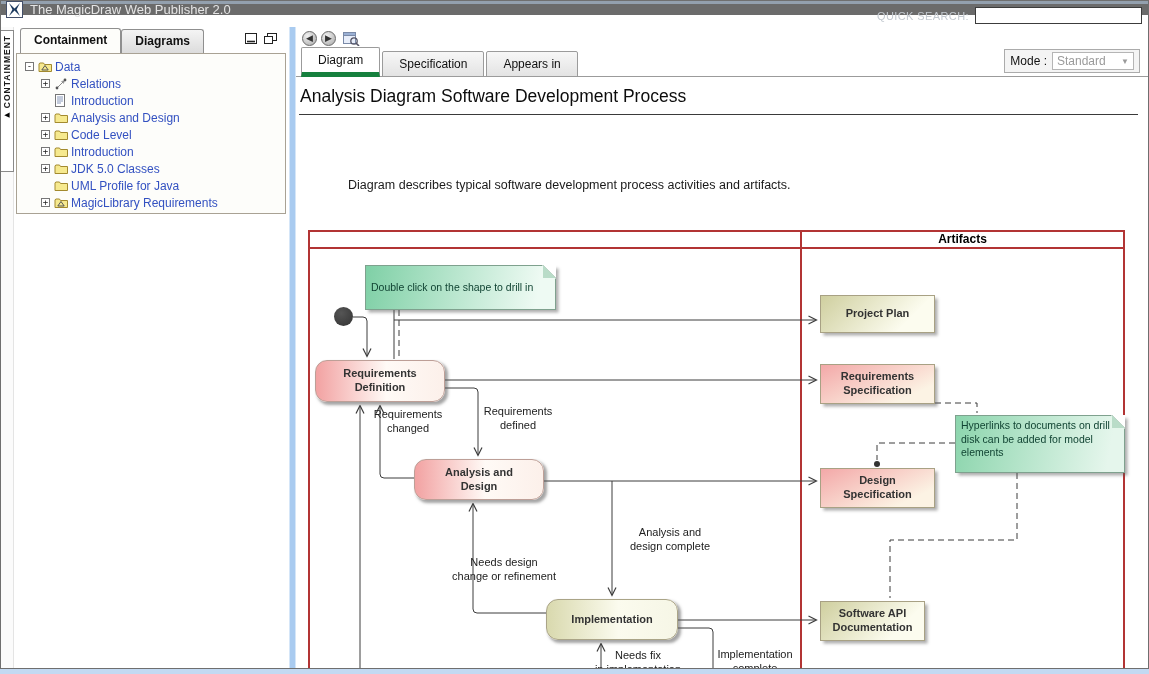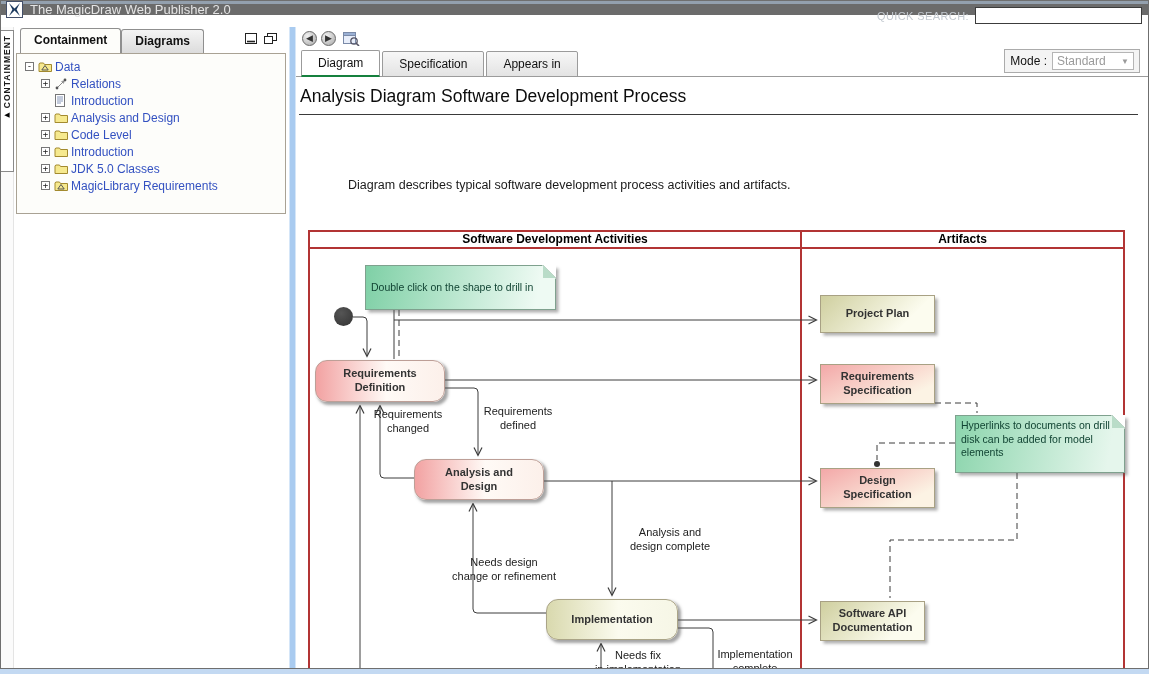--- a/index.html
+++ b/index.html
@@ -51,21 +51,21 @@
   .toolbar { position:absolute; left:6px; top:4px; display:flex; align-items:center; gap:4px; }
   .navbtn { width:15px; height:15px; border-radius:50%; border:1px solid #6a6a6a;
             background:radial-gradient(circle at 35% 30%, #f2f2f2, #a8a8a8);
             font-size:9px; line-height:13px; text-align:center; color:#333; cursor:default; }
   .propbtn { margin-left:3px; cursor:default; }
 
   .tabstrip { position:absolute; left:0; top:24px; right:0; height:26px; border-bottom:1px solid #9b9b9b; }
   .mtabs { position:absolute; left:5px; bottom:-1px; display:flex; align-items:flex-end; }
   .mtab { font-size:12px; color:#111; padding:5px 16px 5px 16px; border:1px solid #9b9b9b;
           border-radius:2px 2px 0 0; background:linear-gradient(#f7f7f7,#e3e3e3); margin-right:2px; cursor:default; }
-  .mtab.active { background:#fff; border-bottom:2px solid #15803d; }
+  .mtab.active { background:#fff; border-bottom:5px solid #15803d; }
   .modebox { position:absolute; right:8px; top:-2px; height:24px; border:1px solid #ababab;
              background:#f4f4f4; display:flex; align-items:center; padding:4px 5px; }
   .modebox .mlabel { font-size:12px; color:#111; margin-right:5px; }
   .modesel { width:82px; height:18px; border:1px solid #b5b5b5; background:#fff; color:#9a9a9a;
              font-size:12px; display:flex; align-items:center; justify-content:space-between;
              padding:0 4px; cursor:default; }
   .modesel .caret { font-size:8px; color:#9a9a9a; }
 
   .page-title { position:absolute; left:4px; top:59px; font-size:17.5px; color:#0c0c0c; }
   .rule { position:absolute; left:3px; right:10px; top:87px; border-top:1.5px solid #3a3a3a; }
@@ -217,20 +217,29 @@
           <div class="trow" style="padding-left: 24px;">
             <span class="exp">+</span>
             <span class="ticon">
               <svg width="15" height="12">
                 <path d="M1,3 L1,10.5 L13.5,10.5 L13.5,3.5 L6.5,3.5 L5.5,2 L1.8,2 Z" fill="#f6e98e" stroke="#a38a2e"></path>
               </svg>
             </span>
             <span>JDK 5.0 Classes</span>
           </div>
           <div class="trow" style="padding-left: 24px;">
+            <span class="expsp"></span>
+            <span class="ticon">
+              <svg width="15" height="12">
+                <path d="M1,3 L1,10.5 L13.5,10.5 L13.5,3.5 L6.5,3.5 L5.5,2 L1.8,2 Z" fill="#f6e98e" stroke="#a38a2e"></path>
+              </svg>
+            </span>
+            <span>UML Profile for Java</span>
+          </div>
+          <div class="trow" style="padding-left: 24px;">
             <span class="exp">+</span>
             <span class="ticon">
               <svg width="15" height="12">
                 <path d="M1,3 L1,10.5 L13.5,10.5 L13.5,3.5 L6.5,3.5 L5.5,2 L1.8,2 Z" fill="#f6e98e" stroke="#a38a2e"></path>
                 <path d="M7,4.5 L10.2,9 L3.8,9 Z" fill="none" stroke="#555" stroke-width="1"></path>
               </svg>
             </span>
             <span>MagicLibrary Requirements</span>
           </div>
         </div>
@@ -266,21 +275,20 @@
       </div>
 
       <div class="page-title">Analysis Diagram Software Development Process</div>
       <div class="rule"></div>
       <div class="desc">Diagram describes typical software development process activities and artifacts.</div>
 
       <div class="diagram">
         <div class="frame"></div>
         <div class="lane-head"></div>
         <div class="lane-sep"></div>
-        <div class="lane-title" style="left:2px; width:490px;">Software Development Activities</div>
         <div class="lane-title" style="left:494px; right:2px;">Artifacts</div>
 
         <svg class="edges" width="817" height="441">
           <defs>
             <marker id="arr" viewBox="0 0 10 10" refX="8.5" refY="5" markerWidth="10" markerHeight="10" orient="auto">
               <path d="M1,1 L9,5 L1,9" fill="none" stroke="#3c3c3c" stroke-width="1.2"></path>
             </marker>
           </defs>
           <path class="flow" d="M45,87 L55,87 Q59,87 59,91 V126" marker-end="url(#arr)"></path>
           <path class="flow" d="M86,80 V129"></path>

